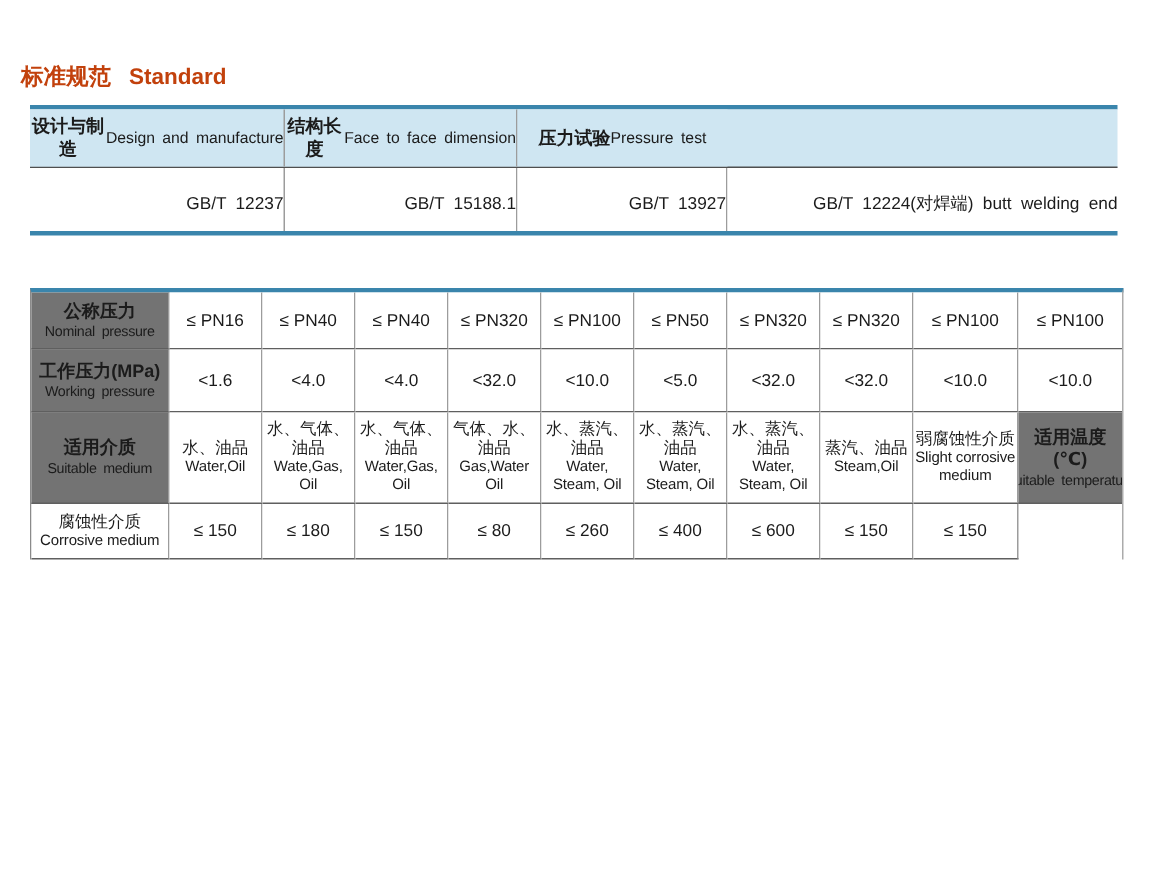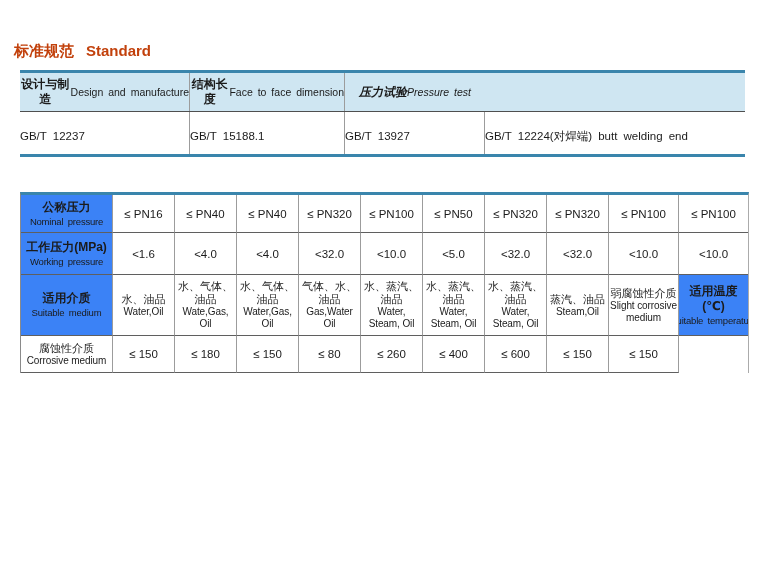--- a/index.html
+++ b/index.html
@@ -12,34 +12,34 @@
   .title .en{margin-left:12px;}
   
   #t1{position:absolute;left:20px;top:70px;width:725px;box-sizing:border-box;
       border-top:3px solid #3a85ac;border-bottom:3px solid #3a85ac;}
   .t1row{display:flex;}
   .t1head{border-bottom:1px solid #4f4f4f;background:#cfe6f2;}
   .t1cell{box-sizing:border-box;border-right:1px solid #9c9c9c;display:flex;flex-direction:row;
           align-items:center;justify-content:center;text-align:center;}
   .t1row .t1cell:last-child{border-right:none;}
   .t1head .t1cell{height:38px;background:#cfe6f2;}
-  .t1body .t1cell{height:42px;justify-content:flex-start;padding-top:7px;background:#fff;}
+  .t1body .t1cell{height:42px;justify-content:flex-end;padding-top:7px;background:#fff;}
   .cn-h{font-size:12px;font-weight:bold;line-height:15px;}
   .en-h{font-size:10.5px;line-height:13px;word-spacing:2px;white-space:nowrap;}
   .t1val{font-size:11.5px;line-height:19px;word-spacing:3px;text-align:left;}
   
   #t2{position:absolute;left:20px;top:192px;width:729px;box-sizing:border-box;
       border-top:3px solid #3a85ac;border-left:1px solid #8a8a8a;border-right:1px solid #ababab;
       display:grid;grid-template-columns:92px 62px 62px 62px 62px 62px 62px 62px 62px 70px 69px;
       grid-template-rows:38px 42px 61px 37px;}
   .cell{box-sizing:border-box;display:flex;flex-direction:column;align-items:center;justify-content:center;
         text-align:center;border-right:1px solid #9c9c9c;border-bottom:1px solid #5f5f5f;
         padding:1px;background:#fff;overflow:hidden;}
   #t2 .cell:nth-child(11n){border-right:none;}
-  .hcell{background:#3b82f6;}
+  .hcell{background:#737373;}
   .hcell .en-h{font-size:9.5px;letter-spacing:-0.2px;text-align:center;}
   .val{font-size:11.5px;text-align:right;}
   .m-cn{font-size:11px;line-height:13px;}
   .m-en{font-size:10px;line-height:12px;letter-spacing:-0.1px;}
 </style>
 </head>
 <body>
 
 <div class="page">
   <div class="title">
@@ -49,21 +49,21 @@
   <div id="t1">
     <div class="t1row t1head" id="t1head">
         <div class="t1cell" style="width: 170px;">
           <span class="cn-h">设计与制造</span>
           <span class="en-h">Design and manufacture</span>
         </div>
         <div class="t1cell" style="width: 155px;">
           <span class="cn-h">结构长度</span>
           <span class="en-h">Face to face dimension</span>
         </div>
-        <div class="t1cell" style="width: 140px; font-style: italic;">
+        <div class="t1cell" style="width: 140px;">
           <span class="cn-h">压力试验</span>
           <span class="en-h">Pressure test</span>
         </div>
       </div>
     <div class="t1row t1body" id="t1body">
         <div class="t1cell" style="width: 170px;">
           <span class="t1val">GB/T 12237</span>
         </div>
         <div class="t1cell" style="width: 155px;">
           <span class="t1val">GB/T 15188.1</span>

